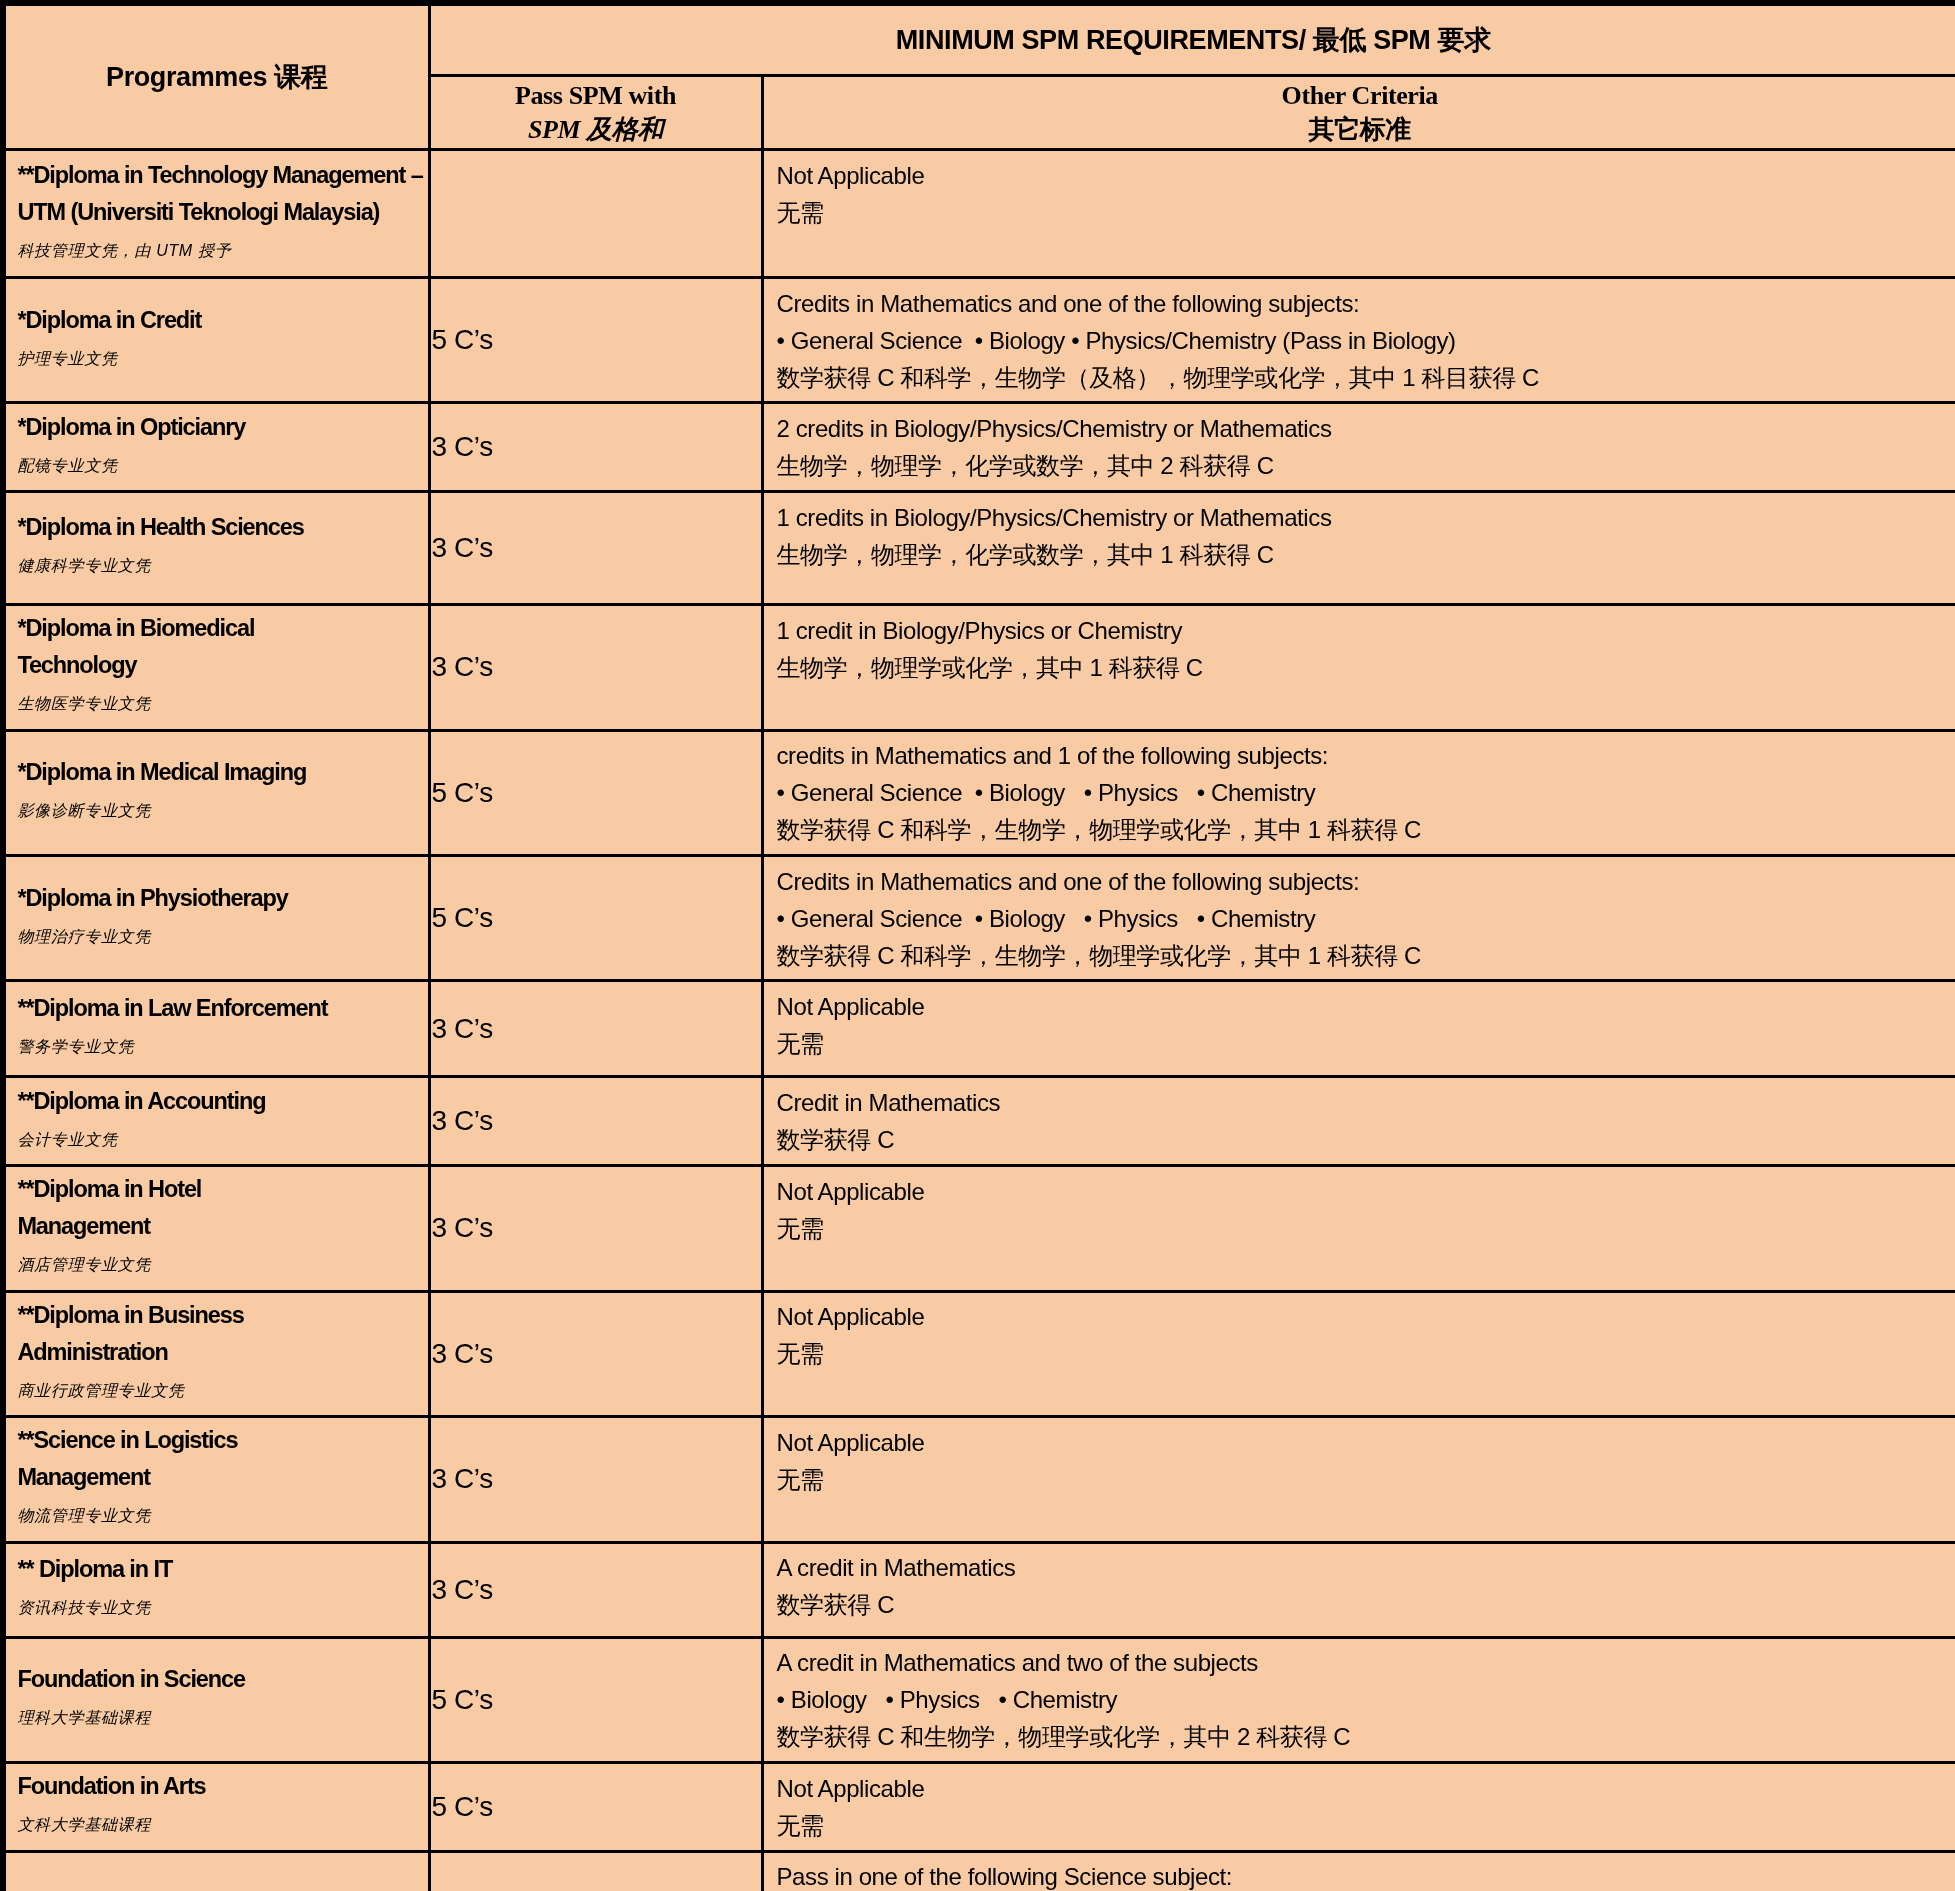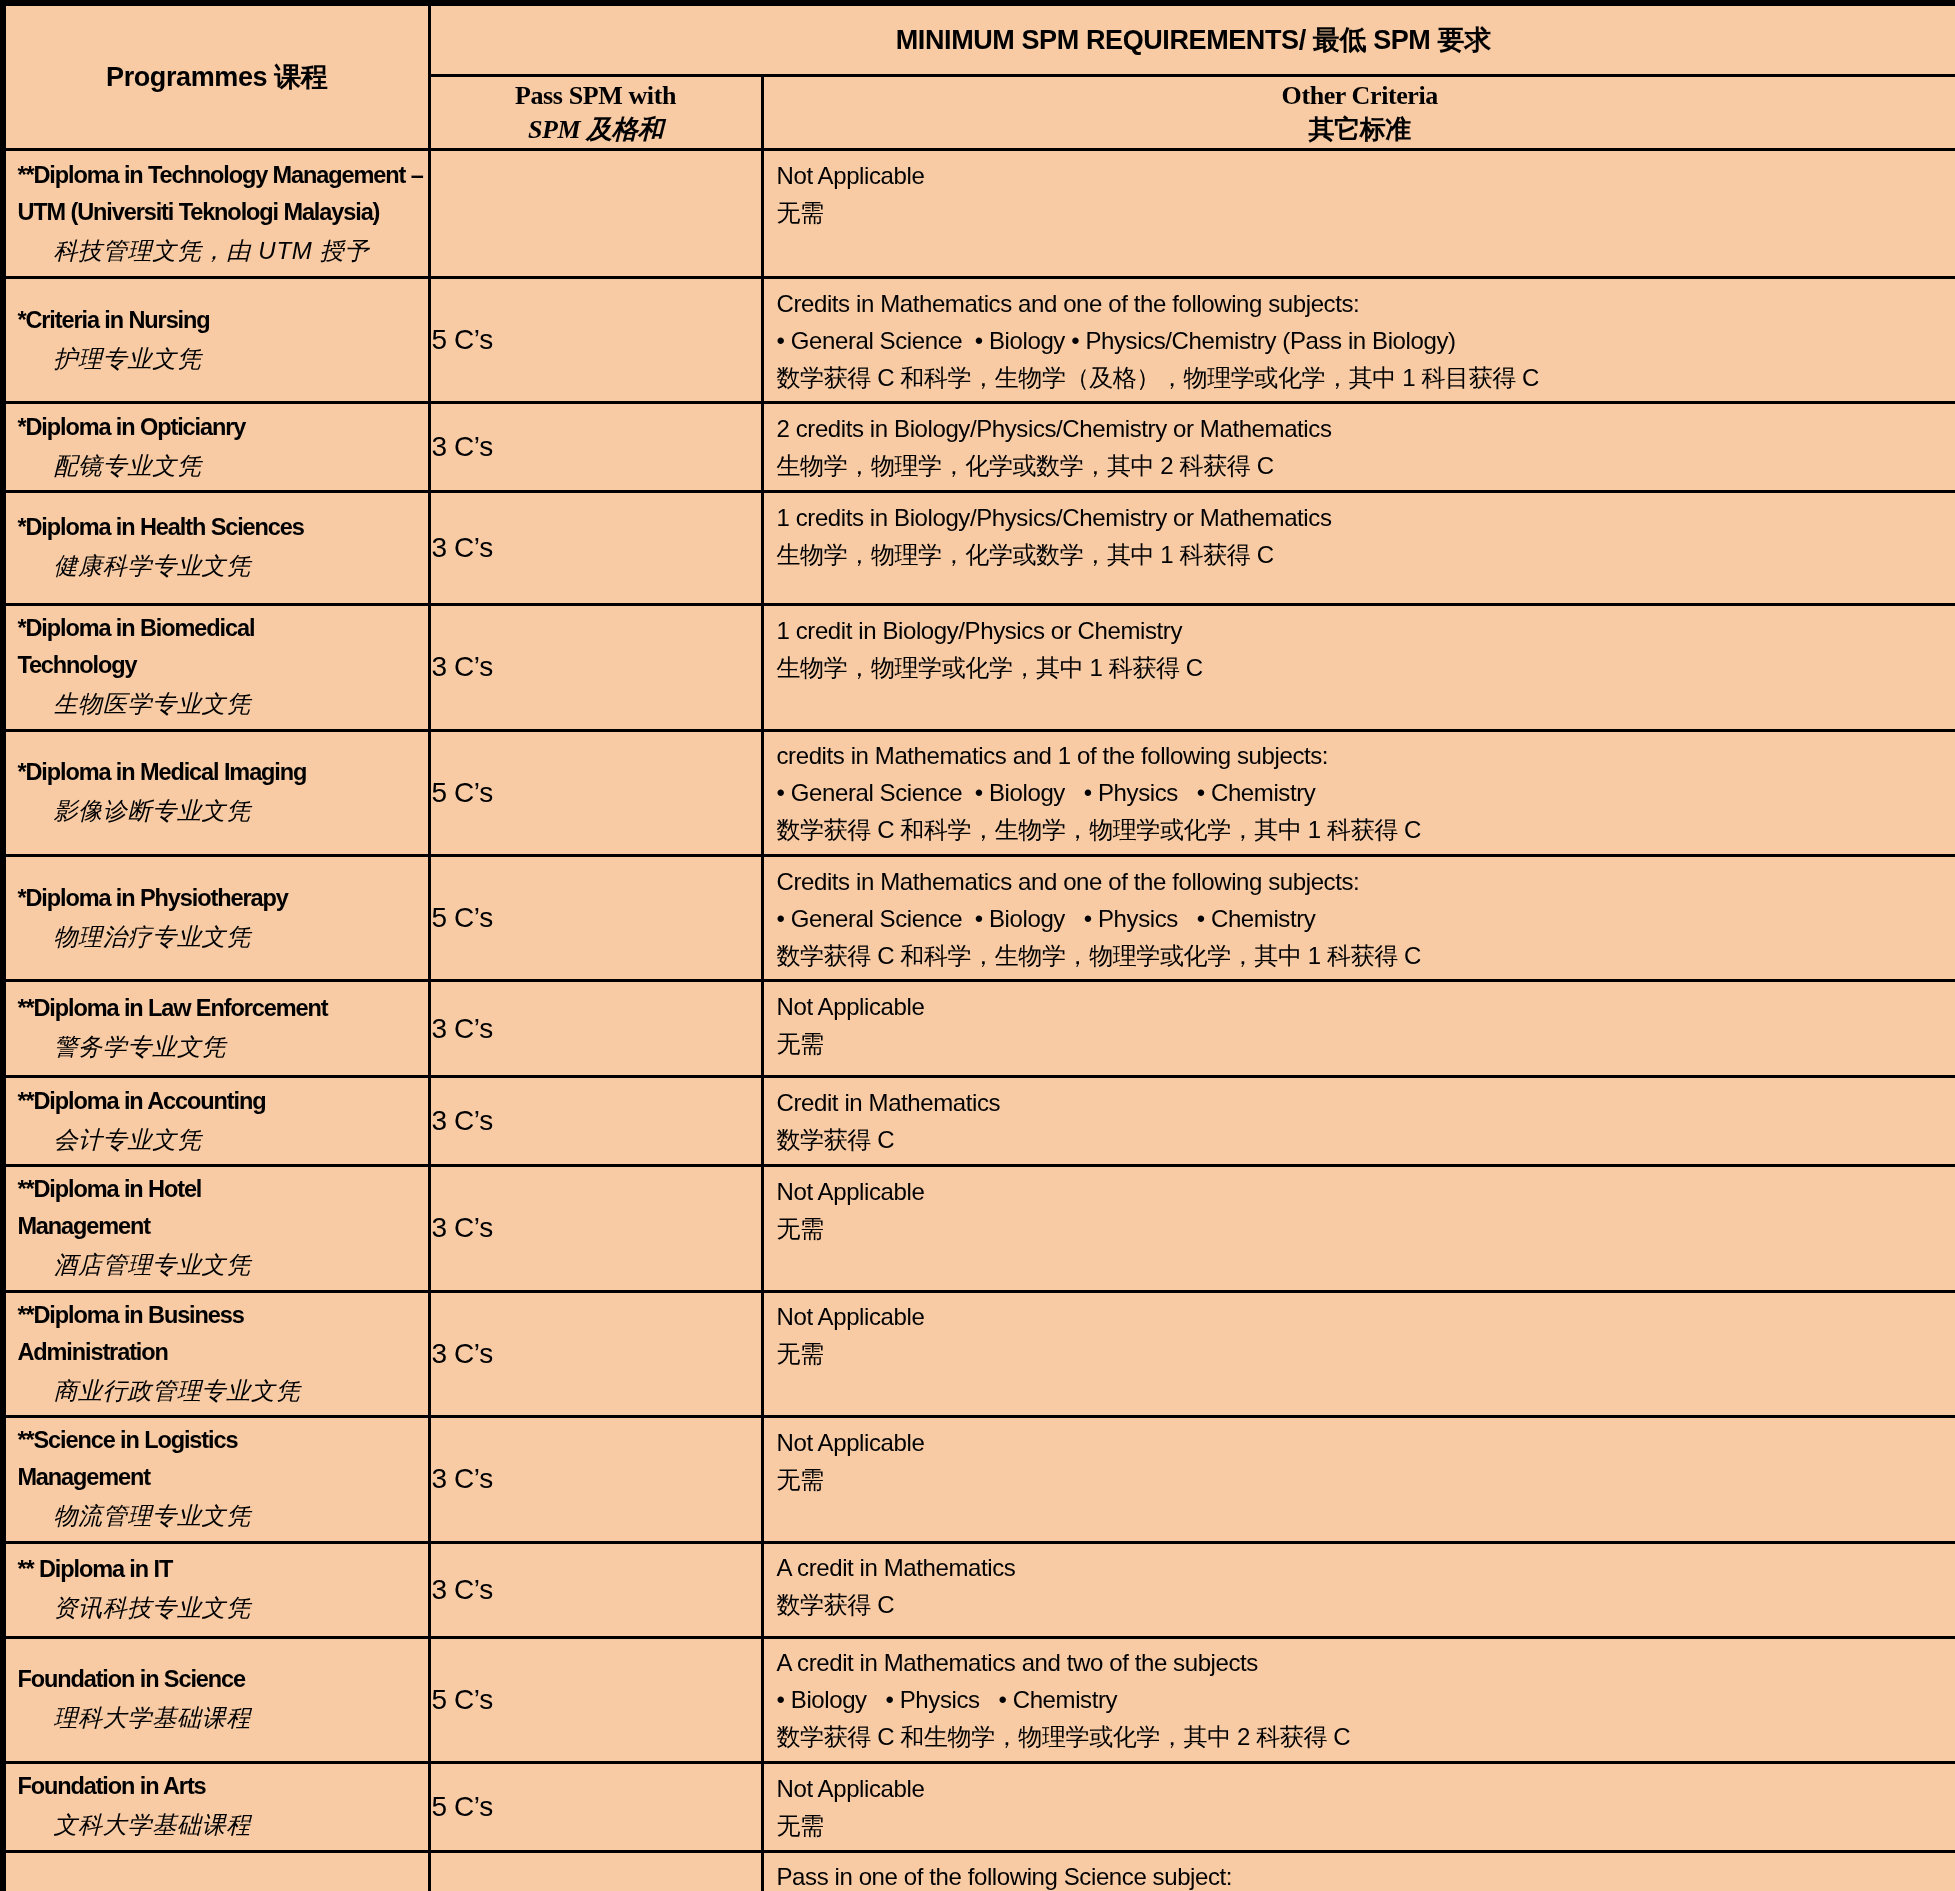--- a/index.html
+++ b/index.html
@@ -21,21 +21,21 @@
   
   th{font-weight:bold;text-align:center;vertical-align:middle;padding:0 5.7px;}
   .hd-prog{font-size:27px;letter-spacing:-0.4px;}
   .hd-minreq{font-size:27px;letter-spacing:-0.4px;height:68px;}
   .hd-sub{height:71px;font-family:Liberation Serif, serif;}
   .hd-line{font-size:26px;line-height:34px;letter-spacing:-0.4px;}
   .hd-line.it{font-style:italic;}
   
   .c1{vertical-align:middle;text-align:left;padding:4.3px 7.1px 4.3px 11.4px;}
   .en{font-weight:bold;font-size:23.5px;line-height:37px;letter-spacing:-1.1px;white-space:nowrap;}
-  .zhn{font-style:italic;font-size:24px;line-height:40px;letter-spacing:0.7px;margin-left:36px;}
+  .zhn{font-style:italic;font-size:16px;line-height:40px;letter-spacing:0.7px;}
   .c2{vertical-align:middle;text-align:left;font-size:28px;letter-spacing:-0.4px;}
   .c3{vertical-align:top;text-align:left;padding:5.7px 14.2px 5.7px 13px;}
   .crit{font-size:24px;line-height:37px;letter-spacing:-0.4px;white-space:pre-wrap;}
 </style>
 </head>
 <body>
 
 <table>
   <colgroup>
     <col style="width:426px">
@@ -66,21 +66,21 @@
           <div class="zhn">科技管理文凭，由 UTM 授予</div>
         </td>
         <td class="c2"></td>
         <td class="c3">
           <div class="crit">Not Applicable</div>
           <div class="crit">无需</div>
         </td>
       </tr>
       <tr style="height: 113px;">
         <td class="c1">
-          <div class="en">*Criteria in Nursing</div>
+          <div class="en">*Diploma in Credit</div>
           <div class="zhn">护理专业文凭</div>
         </td>
         <td class="c2">5 C’s</td>
         <td class="c3">
           <div class="crit">Credits in Mathematics and one of the following subjects:</div>
           <div class="crit">• General Science  • Biology • Physics/Chemistry (Pass in Biology)</div>
           <div class="crit">数学获得 C 和科学，生物学（及格），物理学或化学，其中 1 科目获得 C</div>
         </td>
       </tr>
       <tr style="height: 76px;">

